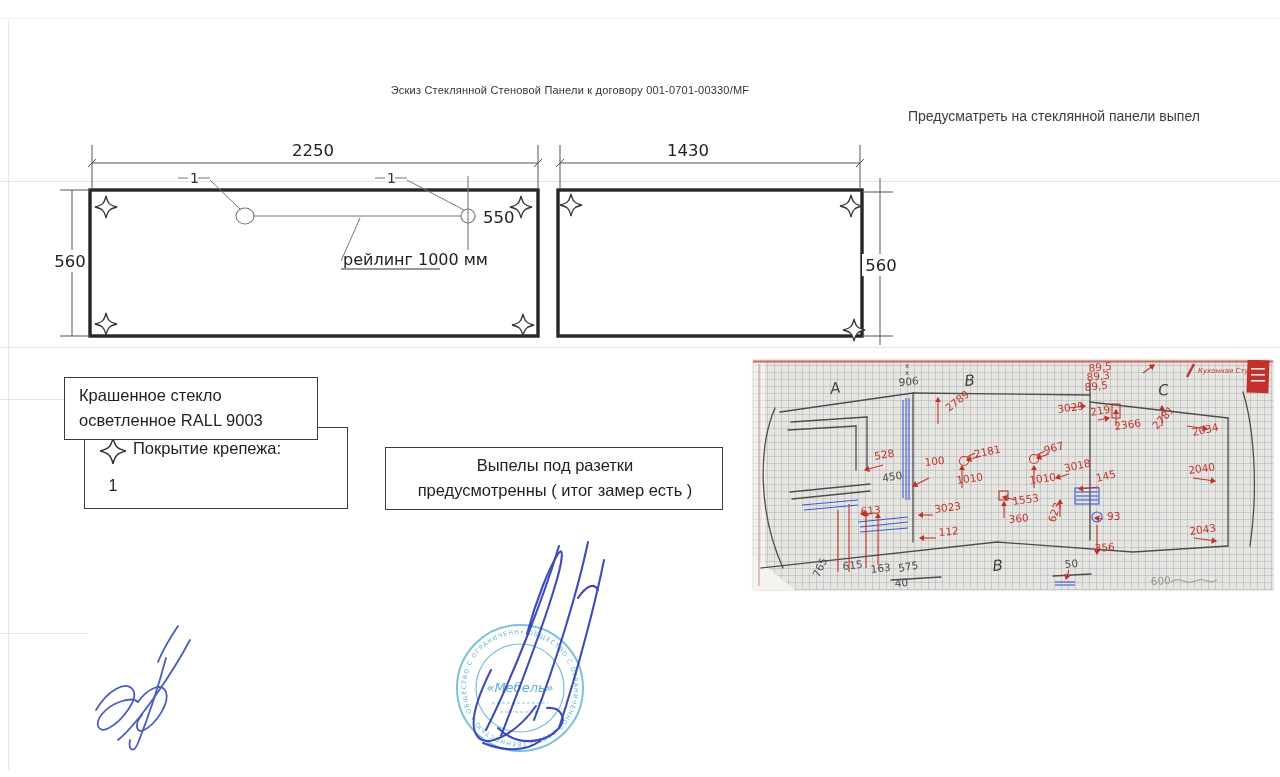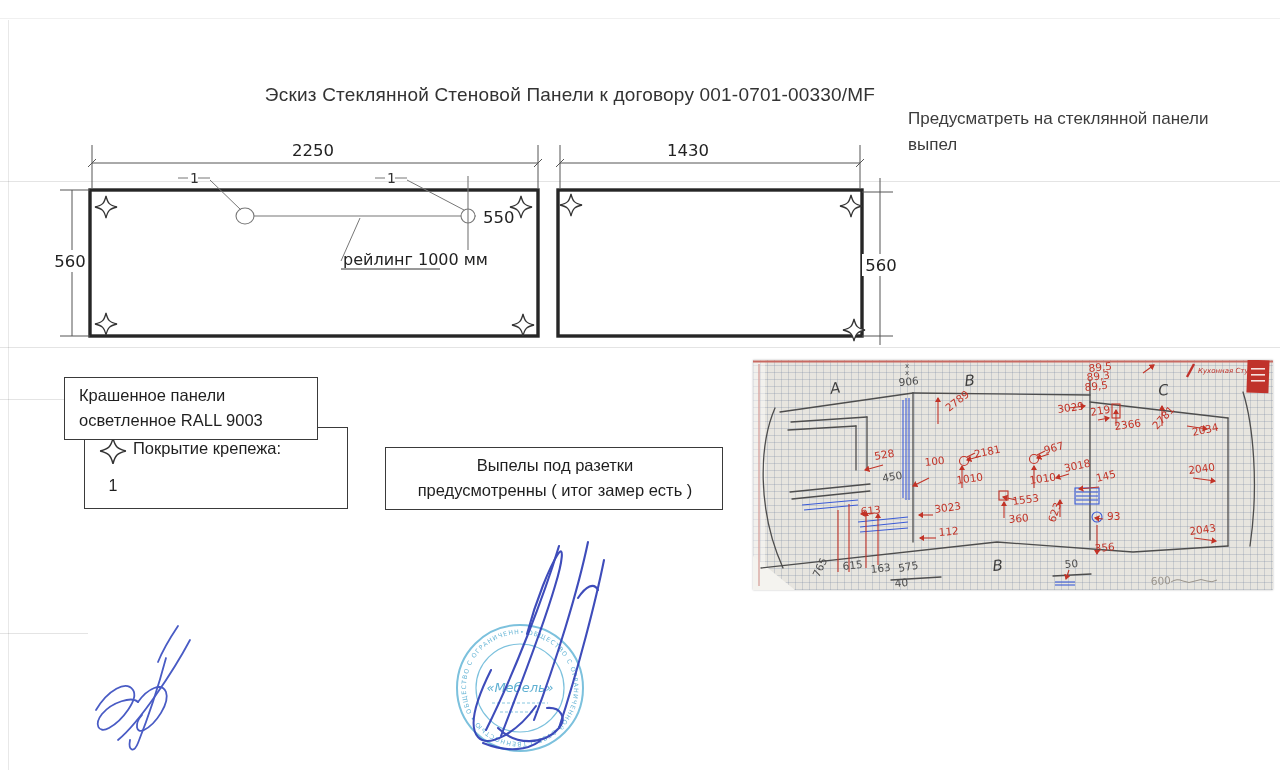--- a/index.html
+++ b/index.html
@@ -2,22 +2,22 @@
 <html><head>
 <meta charset="utf-8">
 <style>
   html,body{margin:0;padding:0;background:#fff;}
   body{width:1280px;height:777px;position:relative;overflow:hidden;
        font-family:"Liberation Sans",sans-serif;color:#222;}
   .abs{position:absolute;}
   .hline{position:absolute;height:1px;background:rgba(90,90,90,.16);}
   .vline{position:absolute;width:1px;background:rgba(90,90,90,.14);}
   .doc-title{left:240px;top:84px;width:660px;text-align:center;
-             font-size:19px;color:#333;letter-spacing:.2px;}
-  .side-note{left:908px;top:106px;width:340px;font-size:17px;line-height:1.55;color:#3c3c3c;}
+             font-size:11px;color:#333;letter-spacing:.2px;}
+  .side-note{left:908px;top:106px;width:340px;font-size:14px;line-height:1.55;color:#3c3c3c;}
   .legend-box{position:absolute;background:#fff;border:1.4px solid #3a3a3a;
               font-size:16.5px;line-height:1.5;color:#1f1f1f;}
   .legend-box .pad{padding:5px 12px 6px 14px;}
   #box-glass{left:64px;top:377px;width:252px;z-index:3;}
   #box-fastener{left:84px;top:427px;width:262px;z-index:2;}
   #box-fastener .row{display:flex;align-items:flex-start;padding:8px 10px 10px 8px;}
   #box-fastener .marker{width:40px;text-align:center;}
   #box-fastener .marker .num{font-size:16px;margin-top:1px;color:#1f1f1f;}
   #box-sockets{left:385px;top:447px;width:336px;text-align:center;}
   .photo{left:753px;top:360px;width:520px;height:230px;position:absolute;
@@ -123,21 +123,21 @@
     <rect x="822" y="124" width="38" height="22" fill="#fff"></rect>
     <text class="dim" x="841" y="141" text-anchor="middle">560</text>
     <use href="#star4" x="531" y="75"></use>
     <use href="#star4" x="811" y="76"></use>
     <use href="#star4" x="814" y="200"></use>
   </g>
 </svg>
 
 <div class="legend-box" id="box-glass">
   <div class="pad">
-    <div>Крашенное панели</div>
+    <div>Крашенное стекло</div>
     <div>осветленное RALL 9003</div>
   </div>
 </div>
 
 <div class="legend-box" id="box-fastener">
   <div class="row">
     <div class="marker">
       <svg width="30" height="30" viewBox="-14 -14 28 28">
         <path d="M0,-12 C2,-4 4,-2 12,0 C4,2 2,4 0,12 C-2,4 -4,2 -12,0 C-4,-2 -2,-4 0,-12 Z" fill="#fff" stroke="#333" stroke-width="1.4"></path>
       </svg>

